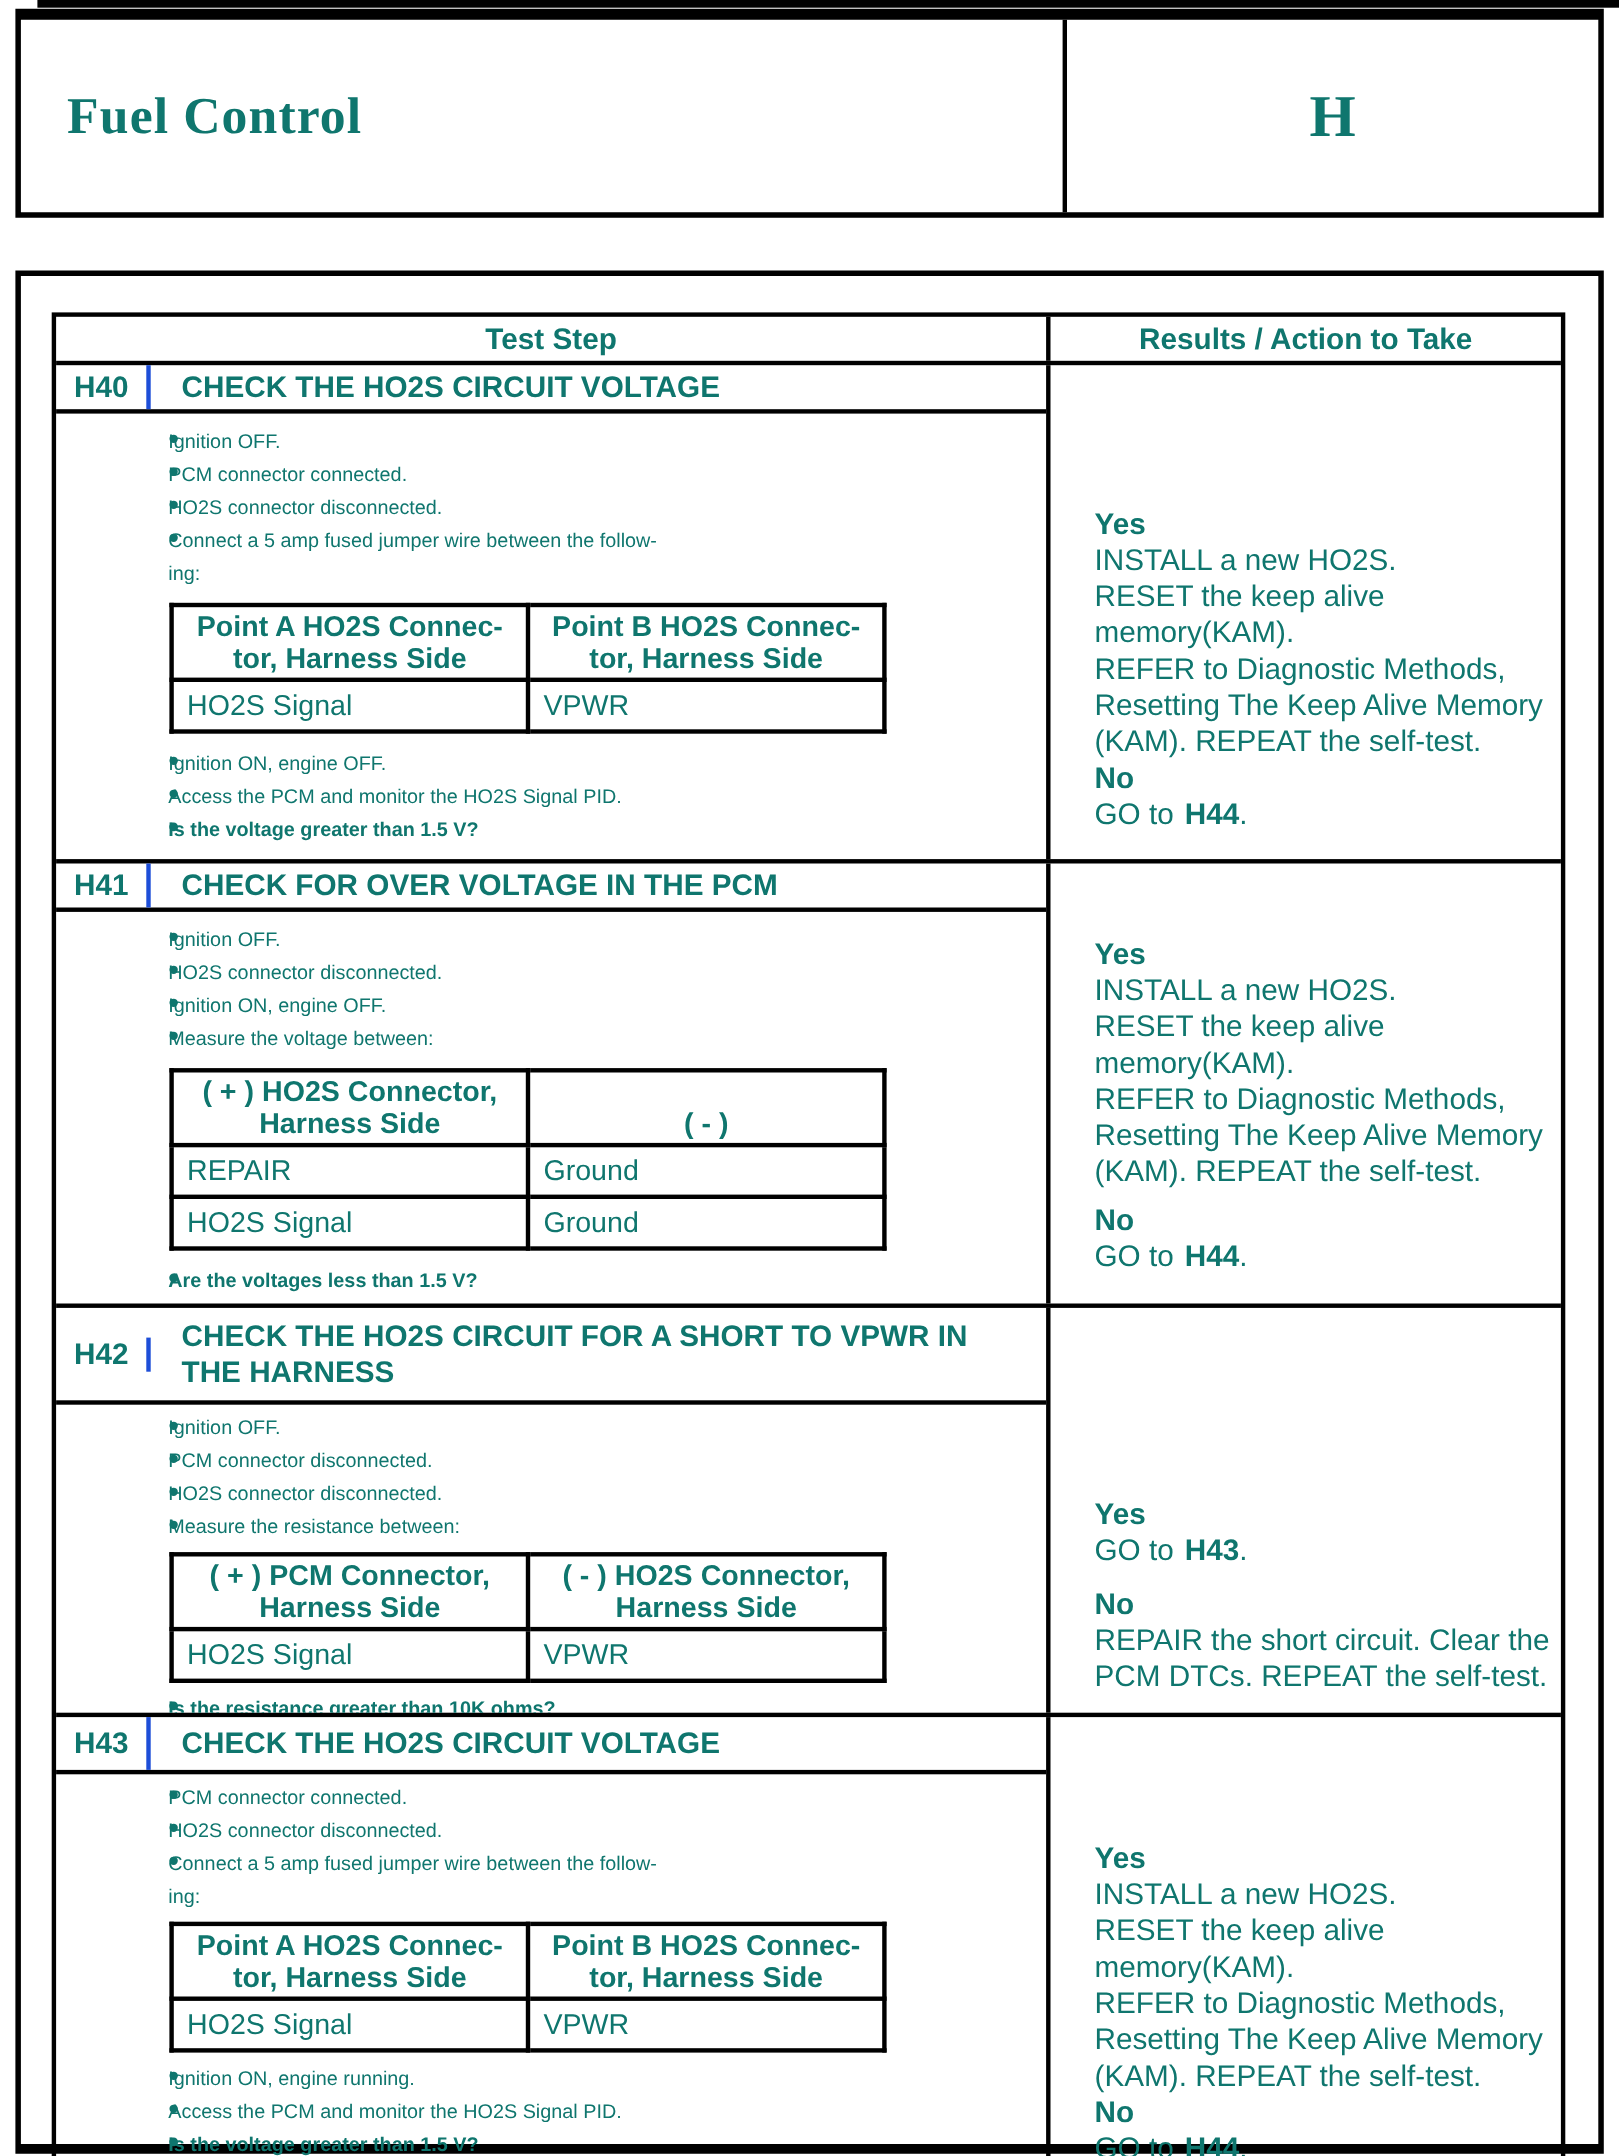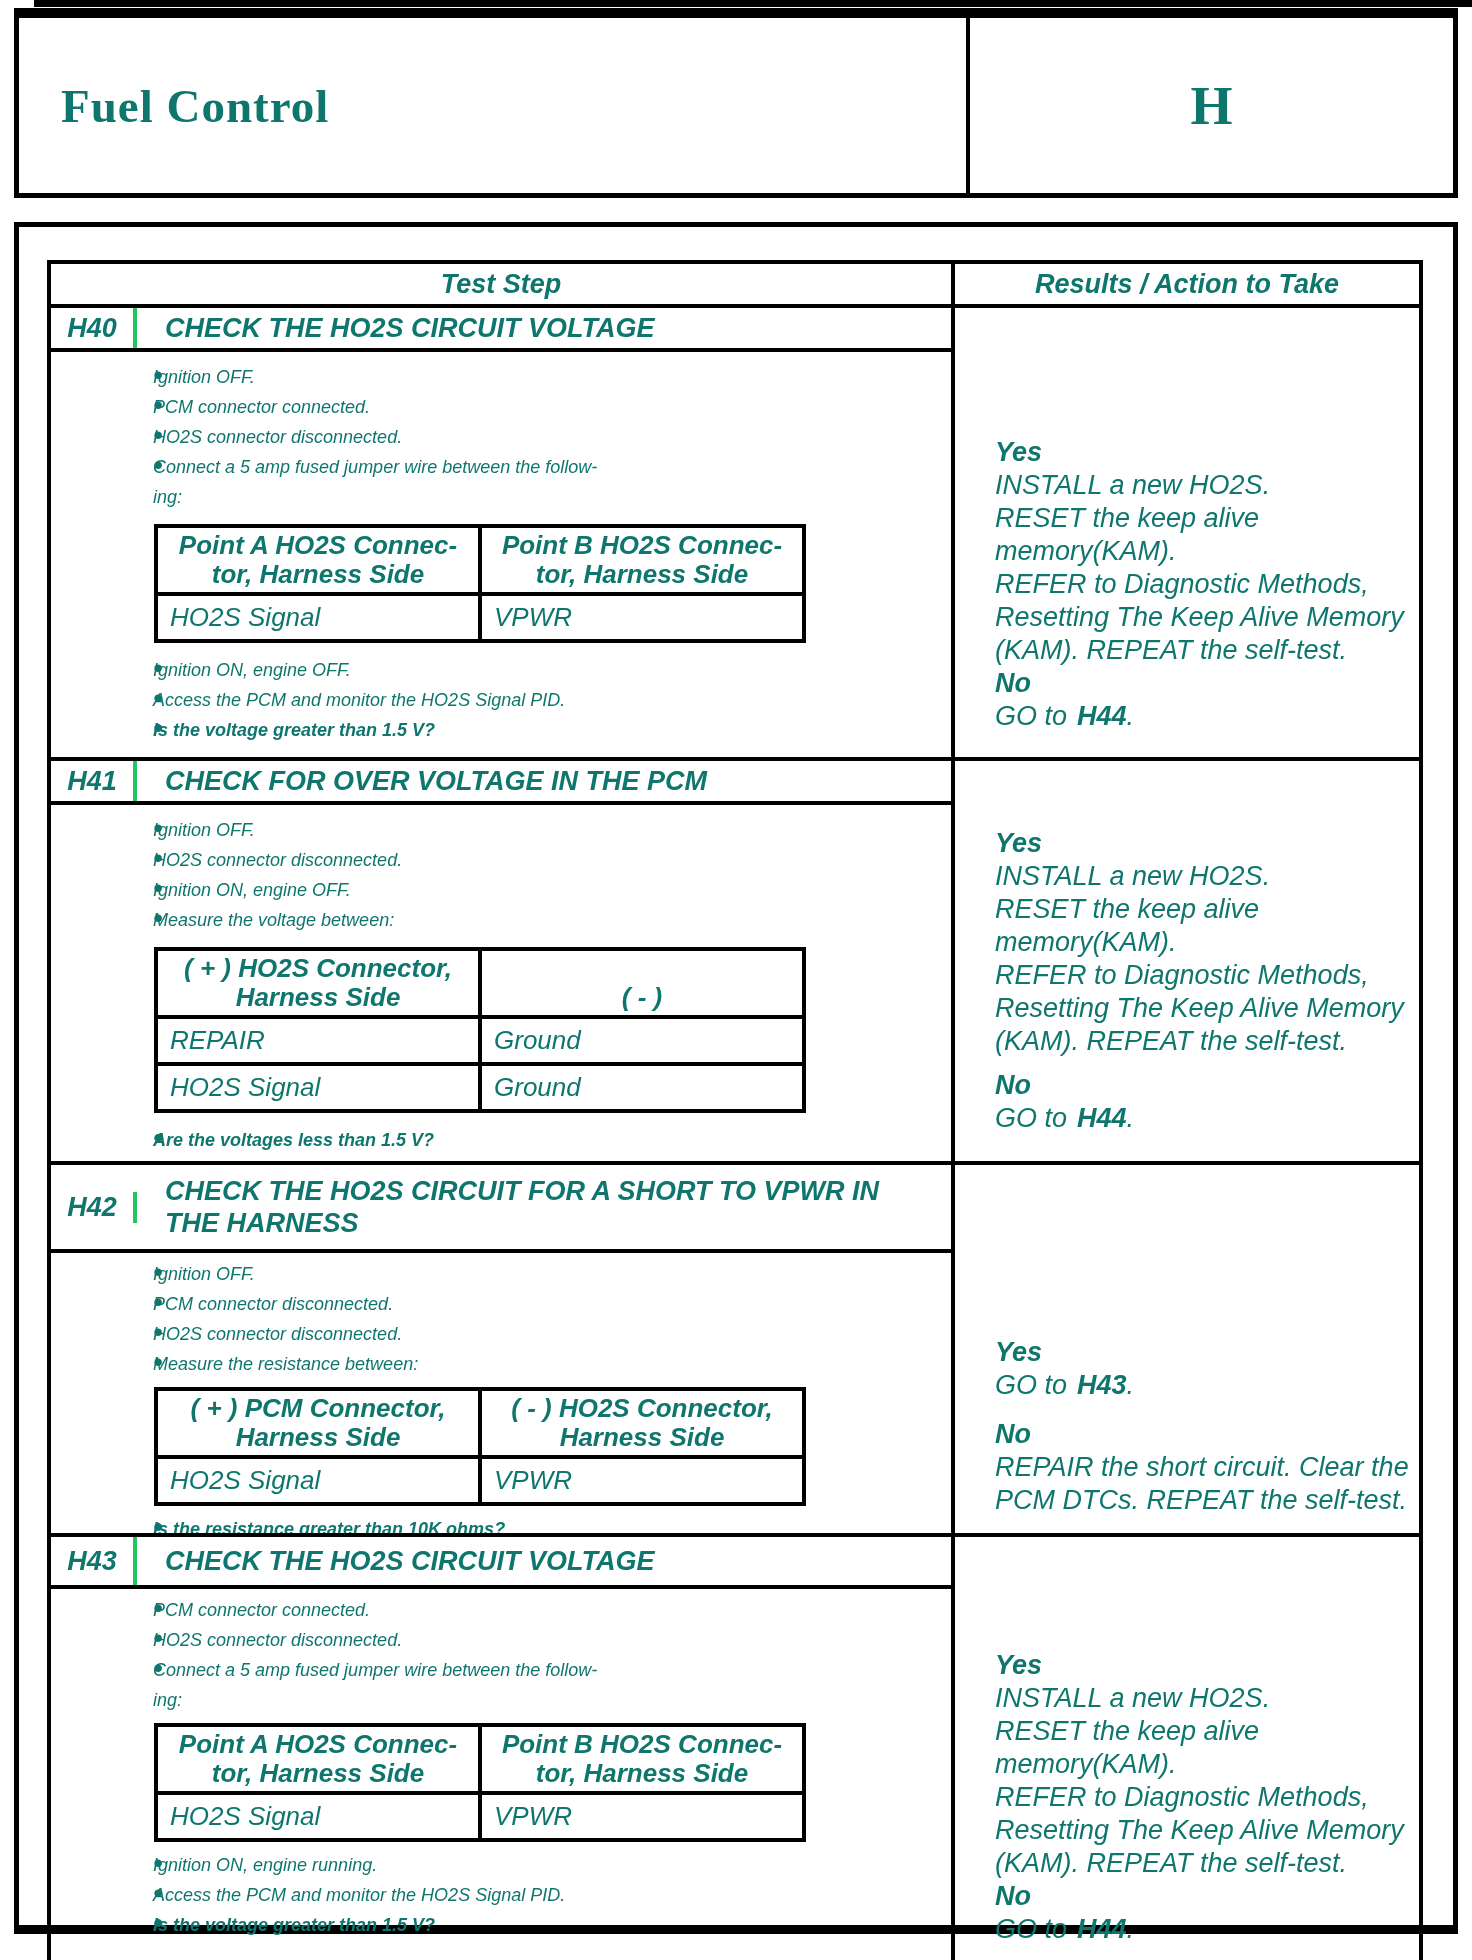--- a/index.html
+++ b/index.html
@@ -10,36 +10,36 @@
   
   .header-box{position:absolute;left:14px;top:8px;width:1444px;height:190px;
               border:5px solid #000;border-top-width:10px;display:flex;box-sizing:border-box;}
   .header-left{width:951px;box-sizing:border-box;border-right:4px solid #000;
                display:flex;align-items:center;padding-left:42px;}
   .header-title{font-family:"Liberation Serif",serif;font-weight:bold;font-size:47px;letter-spacing:1px;}
   .header-right{flex:1;display:flex;align-items:center;justify-content:center;}
   .section-letter{font-family:"Liberation Serif",serif;font-weight:bold;font-size:54px;}
 
   
-  .main-box{position:absolute;left:14px;top:222px;width:1444px;height:1712px;
-            border:5px solid #000;border-bottom-width:9px;box-sizing:border-box;font-style:italic;}
+  .main-box{position:absolute;left:14px;top:246px;width:1444px;height:1712px;
+            border:5px solid #000;border-bottom-width:9px;box-sizing:border-box;}
   .doc-table{position:absolute;left:28px;top:33px;width:1376px;border:4px solid #000;box-sizing:border-box;}
 
   .col-head{display:flex;height:40px;font-weight:bold;font-size:27px;}
   .col-head .ch-left{width:900px;display:flex;align-items:center;justify-content:center;}
   .col-head .ch-right{flex:1;border-left:4px solid #000;display:flex;align-items:center;justify-content:center;}
 
   .step{display:flex;border-top:4px solid #000;}
   .cell-left{width:900px;box-sizing:border-box;}
   .cell-right{flex:1;border-left:4px solid #000;box-sizing:border-box;
               font-size:27px;line-height:33px;display:flex;flex-direction:column;
               padding-left:40px;padding-right:8px;overflow:hidden;}
 
   .label-row{display:flex;border-bottom:4px solid #000;align-items:stretch;box-sizing:border-box;}
-  .step-num{width:86px;border-right:4px solid #22c55e;display:flex;align-items:center;justify-content:center;
+  .step-num{width:86px;border-right:4px solid #1d4ed8;display:flex;align-items:center;justify-content:center;
             font-weight:bold;font-size:27px;box-sizing:border-box;}
   .step-title{display:flex;align-items:center;padding-left:28px;font-weight:bold;font-size:27px;
               line-height:32px;white-space:pre-line;}
   .s0 .label-row,.s1 .label-row{height:44px;}
   .s2 .label-row{height:88px;align-items:center;}
   .s3 .label-row{height:52px;}
 
   .content{overflow:hidden;padding-top:10px;}
   .s0 .content{height:388px;}
   .s1 .content{height:346px;}

